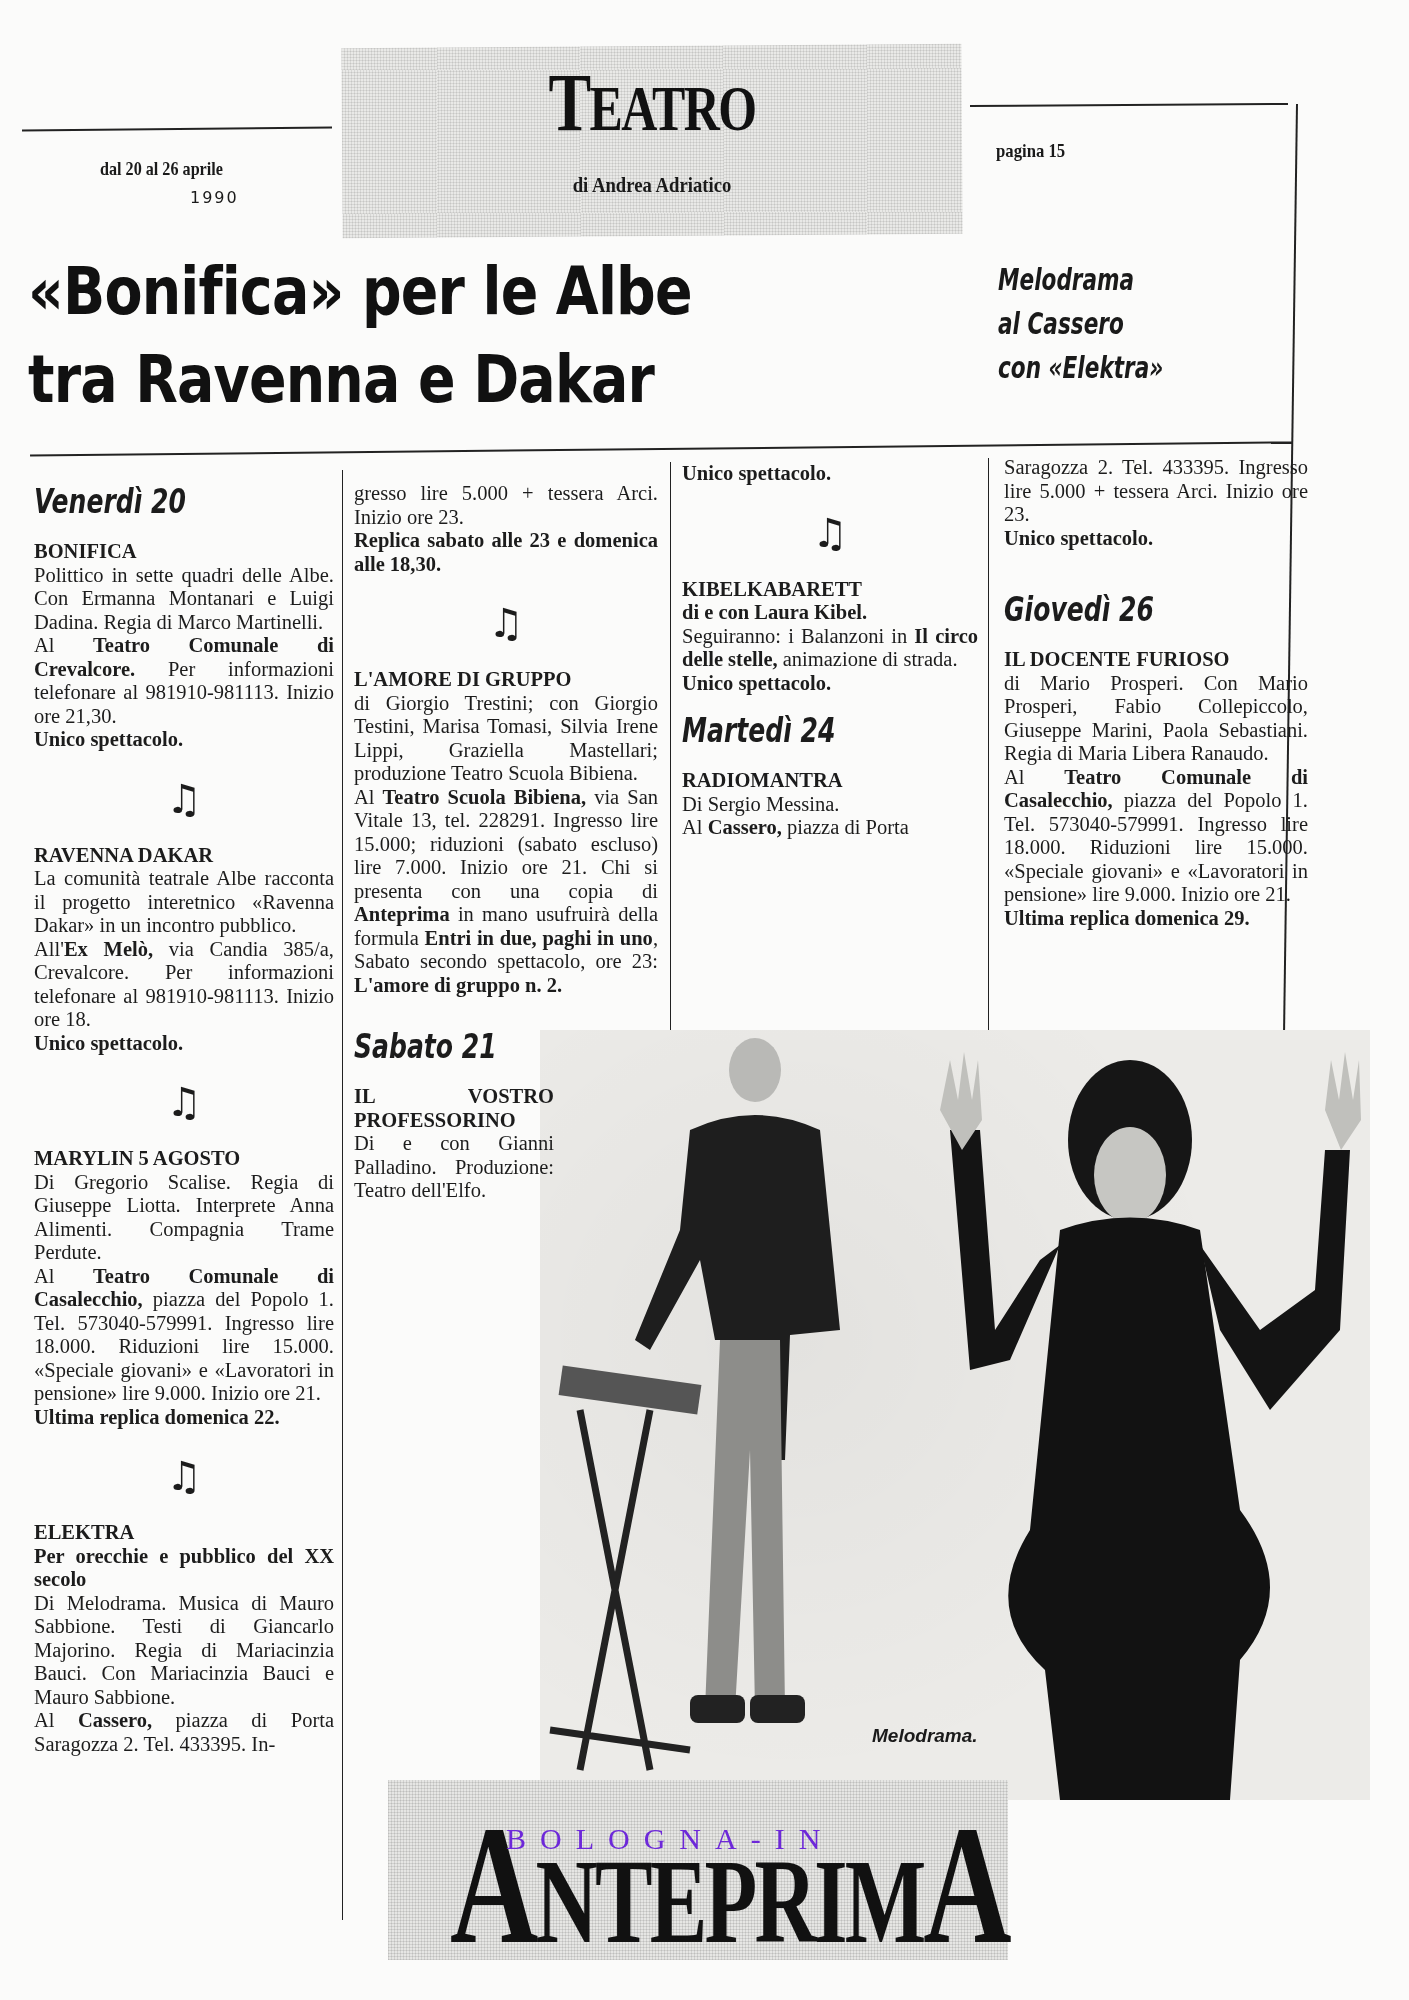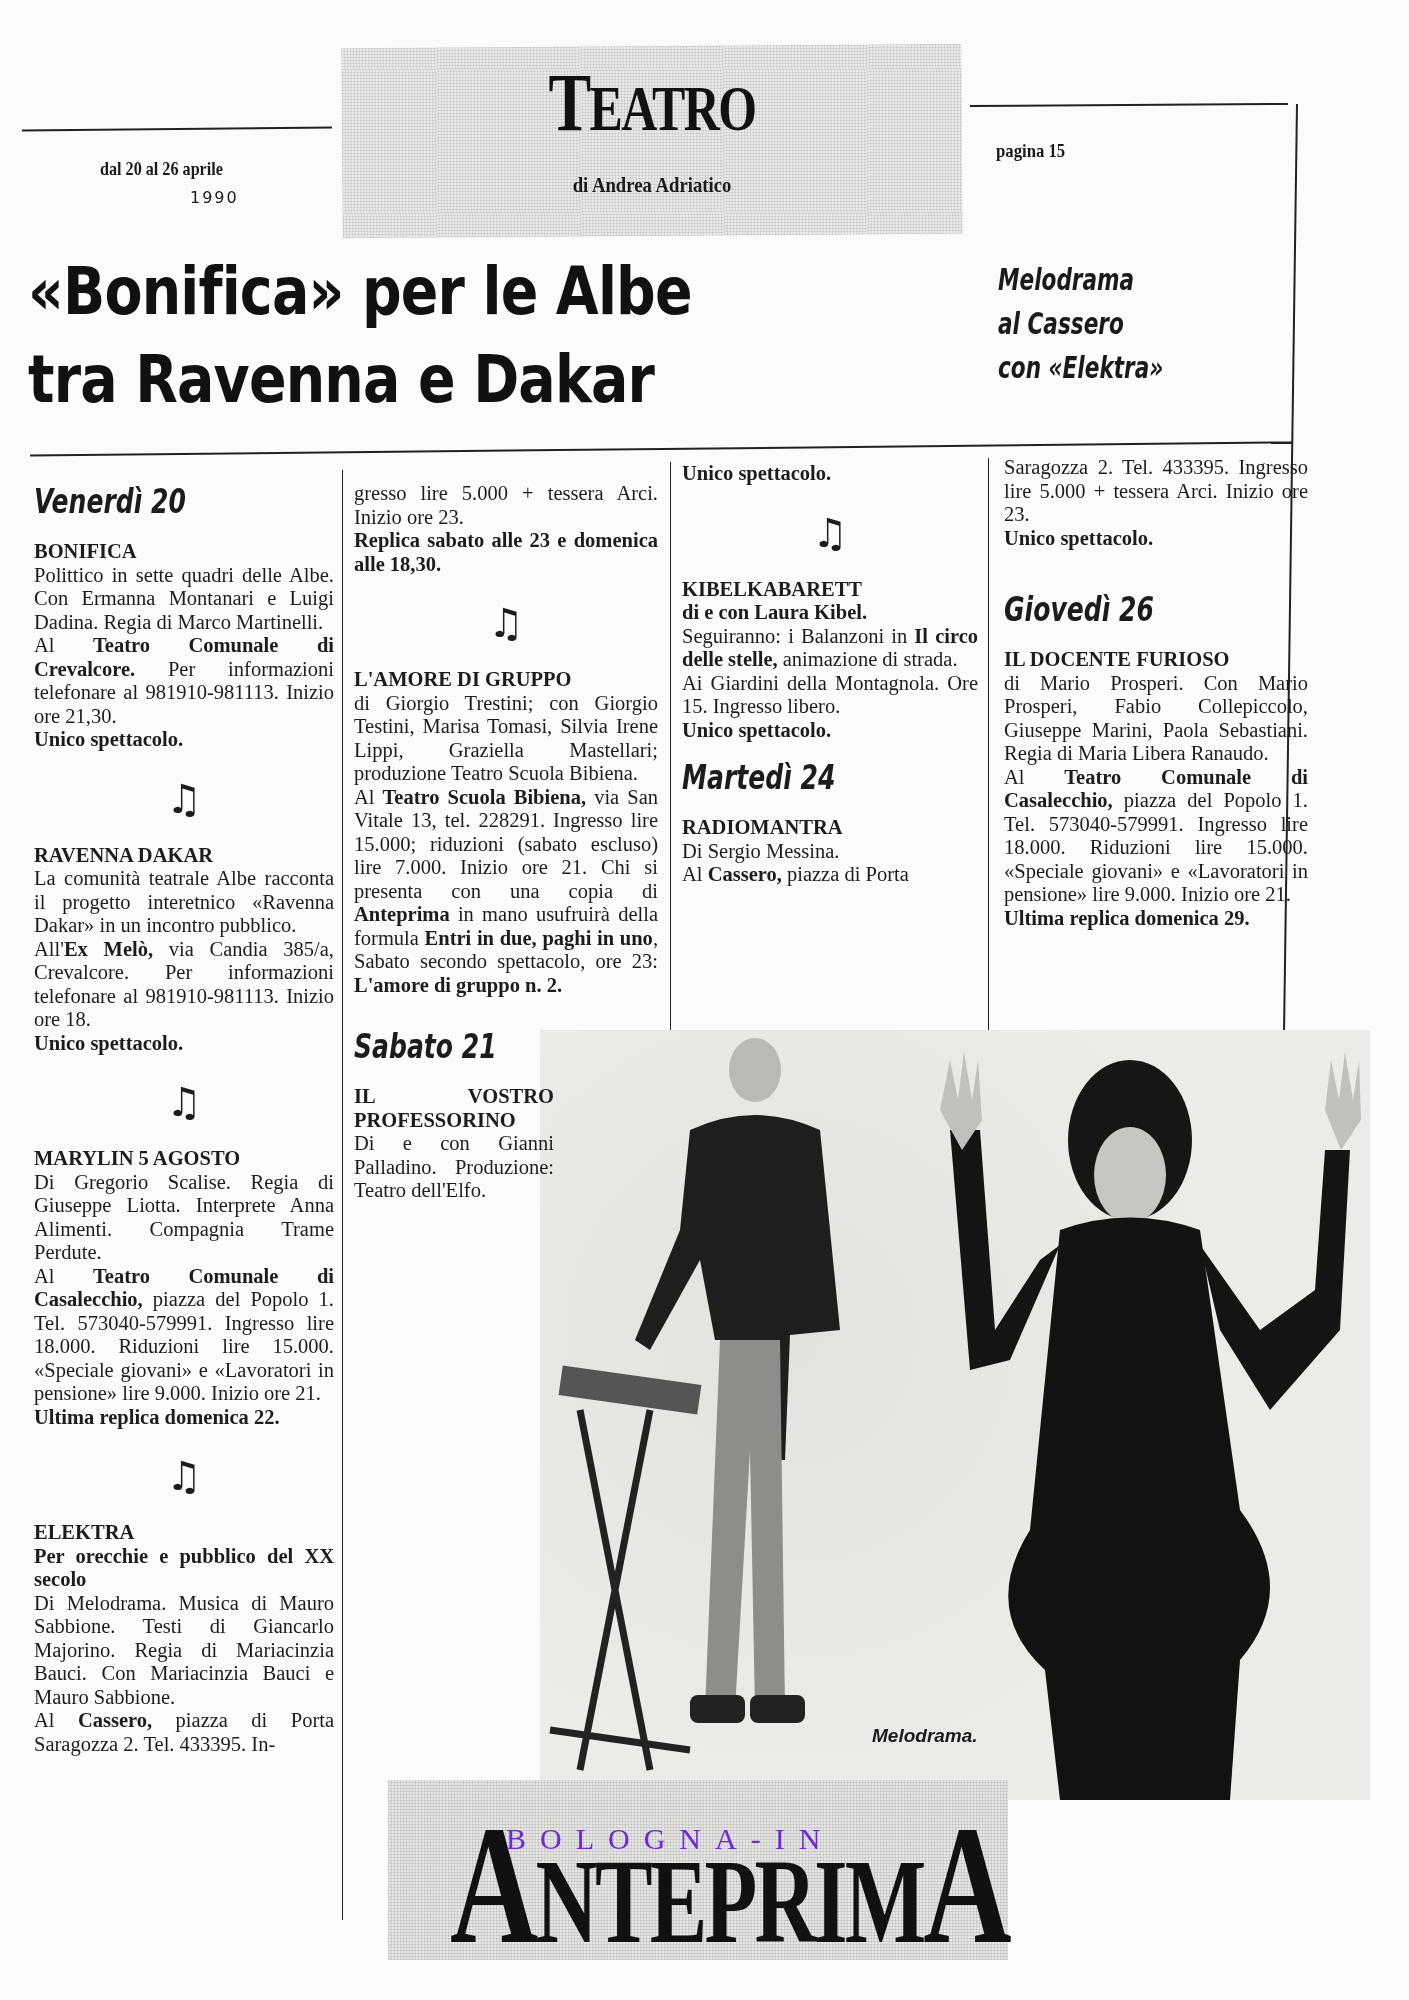--- a/index.html
+++ b/index.html
@@ -187,21 +187,21 @@
   <div class="day" style="margin-top:14px;">Sabato 21</div>
   <p class="t" style="width:200px;">IL VOSTRO PROFESSORINO</p>
   <p style="width:200px;">Di e con Gianni Palladino. Produzione: Teatro dell'Elfo.</p>
 </div>
 
 <div class="abs col" style="left:682px;top:462px;width:296px;">
   <p class="b">Unico spettacolo.</p>
   <div class="note">♫</div>
   <p class="t">KIBELKABARETT</p>
   <p class="b">di e con Laura Kibel.</p>
-  <p><span>Seguiranno: i Balanzoni in </span><span class="b">Il circo delle stelle,</span><span> animazione di strada.</span><br><span>Ai Giardini della Montagnola. Ore 15. Ingresso libero.</span></p>
+  <p><span>Seguiranno: i Balanzoni in </span><span class="b">Il circo delle stelle,</span><span> animazione di strada.</span><br></p>
   <p class="b">Unico spettacolo.</p>
   <div class="gap"></div>
   <div class="day">Martedì 24</div>
   <p class="t">RADIOMANTRA</p>
   <p><span>Di Sergio Messina.</span><br><span>Al </span><span class="b">Cassero,</span><span> piazza di Porta</span></p>
 </div>
 
 <div class="abs col" style="left:1004px;top:456px;width:304px;">
   <p>Saragozza 2. Tel. 433395. Ingresso lire 5.000 + tessera Arci. Inizio ore 23.</p>
   <p class="b">Unico spettacolo.</p>

